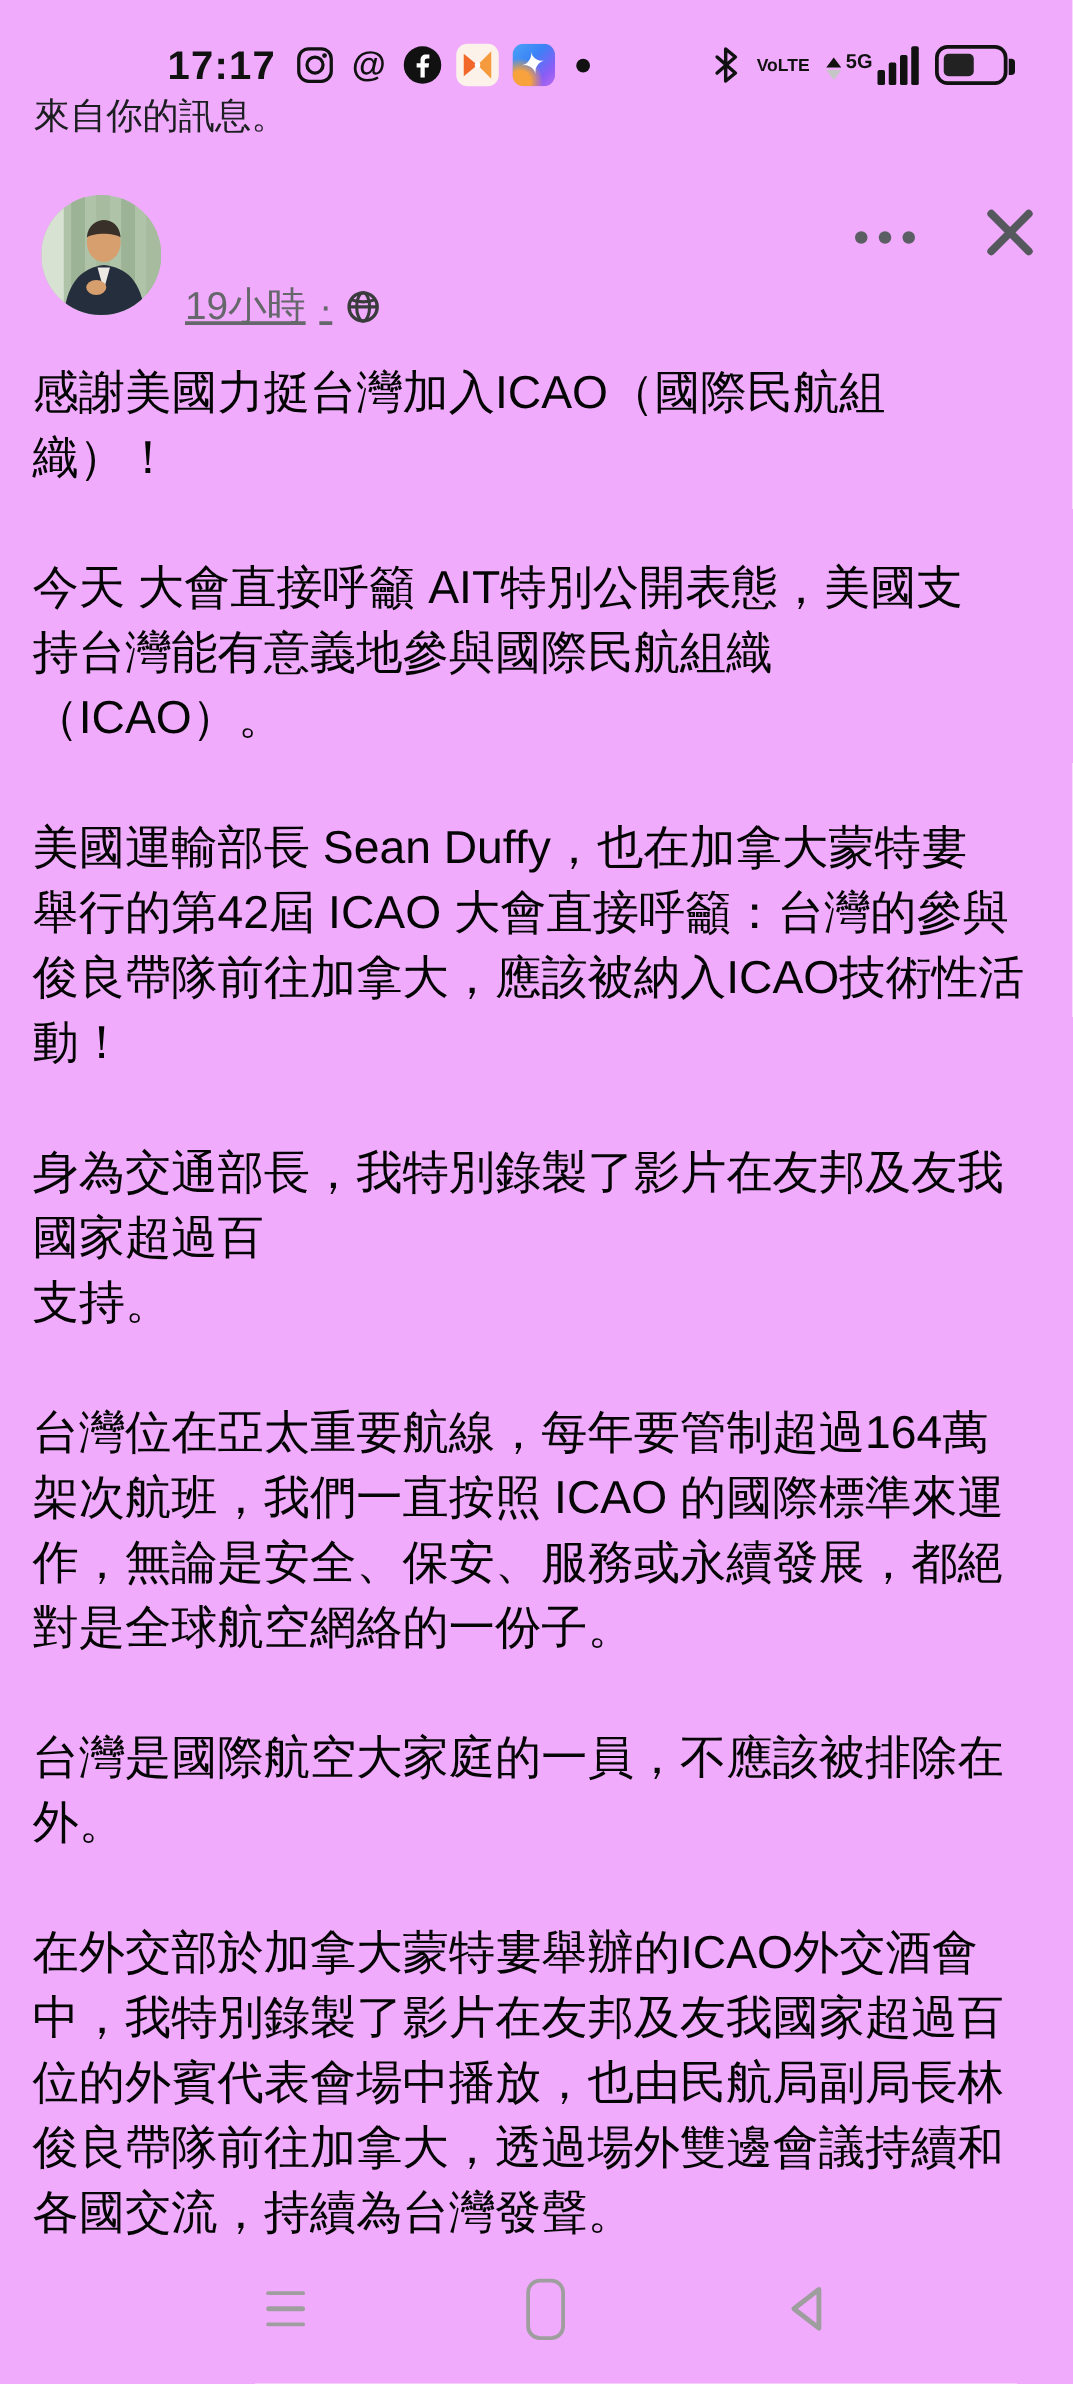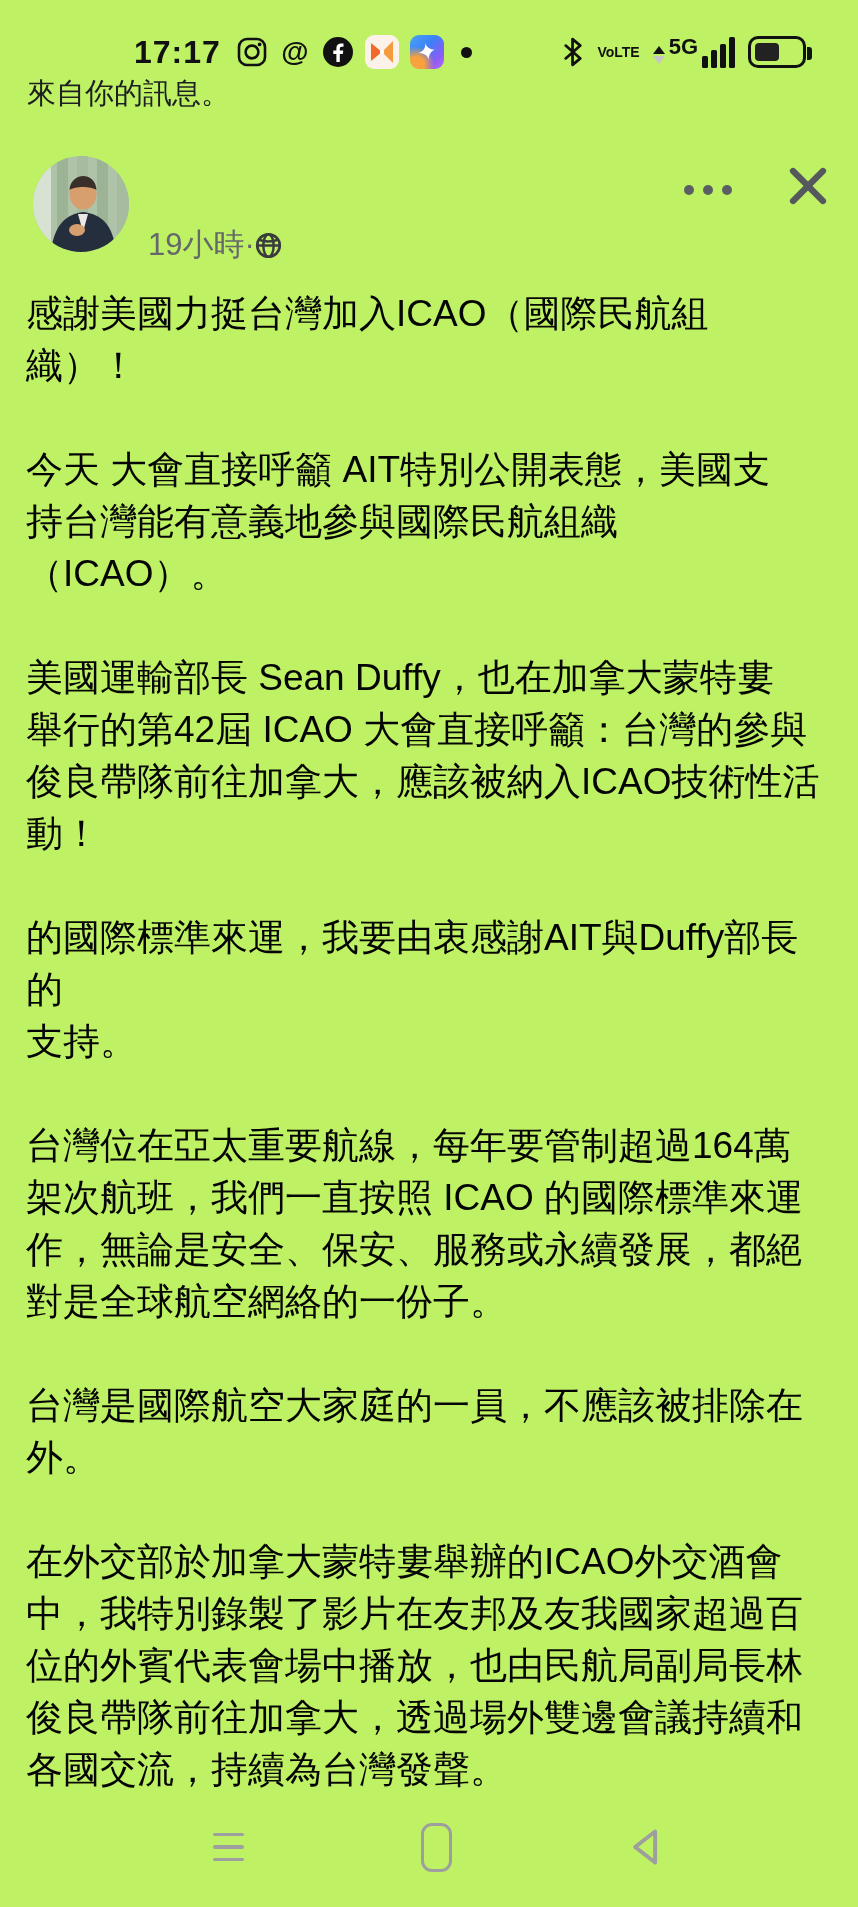--- a/index.html
+++ b/index.html
@@ -1,52 +1,52 @@
 <!DOCTYPE html>
 <html><head>
 <meta charset="utf-8">
 <style>
   html,body{margin:0;padding:0;background:#ffffff;}
   *{box-sizing:border-box;}
   .screen{
-    position:relative;width:858px;height:1907px;background:#bef264;overflow:hidden;
+    position:relative;width:858px;height:1907px;background:#f0abfc;overflow:hidden;
     font-family:"Liberation Sans",sans-serif;color:#050505;
   }
   
   .sb-left{position:absolute;left:134px;top:32px;height:40px;display:flex;align-items:center;gap:11px;}
   .sb-time{font-size:32px;font-weight:600;color:#111;letter-spacing:1px;margin-right:4px;}
   .sb-icon{display:flex;align-items:center;justify-content:center;}
   .tile{width:34px;height:34px;border-radius:9px;display:flex;align-items:center;justify-content:center;position:relative;overflow:hidden;}
   .tile.orange{background:#fdf2e9;}
   .tile.star{background:
       radial-gradient(circle at 18% 88%, #f7a23c 0 20%, rgba(247,162,60,0) 45%),
       linear-gradient(135deg,#4aa3f7 0%,#3b82f6 40%,#8b5cf6 75%,#b86bf0 100%);}
   .tile.star .glyph{color:#fff;font-size:24px;line-height:1;transform:rotate(-12deg);}
   .notif-dot{width:11px;height:11px;border-radius:50%;background:#111;margin-left:6px;}
   .sb-right{position:absolute;right:52px;top:30px;height:44px;display:flex;align-items:center;gap:13px;}
   .volte{display:flex;align-items:center;line-height:13px;font-weight:700;color:#111;}
   .volte span{font-size:14px;letter-spacing:0;}
   .net{display:flex;align-items:flex-end;gap:4px;}
   .net-arrows{display:flex;flex-direction:column;align-items:center;gap:2px;margin-bottom:4px;}
   .tri-up{width:0;height:0;border-left:6px solid transparent;border-right:6px solid transparent;border-bottom:8px solid #111;}
   .tri-dn{width:0;height:0;border-left:6px solid transparent;border-right:6px solid transparent;border-top:8px solid #c6c6c6;}
-  .net-g{font-size:22px;font-weight:700;color:#111;line-height:1;margin-bottom:10px;}
+  .net-g{font-size:16px;font-weight:700;color:#111;line-height:1;margin-bottom:10px;}
   .bars{display:flex;align-items:flex-end;gap:3px;}
   .bars i{display:block;width:6px;background:#111;border-radius:1.5px;}
   .battery{position:relative;width:58px;height:32px;border:3.5px solid #111;border-radius:10px;display:flex;align-items:center;padding:4px;}
   .battery .fill{width:55%;height:100%;background:#222;border-radius:4px;}
   .battery .nub{position:absolute;right:-9px;top:8px;width:5px;height:13px;background:#111;border-radius:0 3px 3px 0;}
   
   .clipped-msg{position:absolute;left:27px;top:74px;height:42px;overflow:hidden;}
   .clipped-msg .inner{font-size:29px;line-height:50px;color:#1c1e21;margin-top:-6px;}
   
   .avatar{position:absolute;left:33px;top:156px;width:96px;height:96px;border-radius:50%;overflow:hidden;cursor:pointer;}
   .author-row{position:absolute;left:148px;top:160px;display:flex;align-items:center;gap:10px;cursor:pointer;}
   .author-name{font-size:43px;font-weight:700;color:#050505;line-height:1.1;}
-  .meta-row{position:absolute;left:148px;top:224px;display:flex;align-items:center;gap:0;color:#65676B;font-size:31px;}
+  .meta-row{position:absolute;left:148px;top:224px;display:flex;align-items:center;gap:11px;color:#65676B;font-size:31px;text-decoration:underline;}
   .header-actions-dots{position:absolute;left:672px;top:168px;width:72px;height:44px;display:flex;align-items:center;justify-content:center;gap:9px;cursor:pointer;}
   .header-actions-dots i{width:10px;height:10px;border-radius:50%;background:#5b5f64;}
   .header-close{position:absolute;left:780px;top:158px;width:56px;height:56px;display:flex;align-items:center;justify-content:center;cursor:pointer;}
   
   .post-body{position:absolute;left:26px;top:288px;width:808px;}
   .para{font-size:37px;line-height:52px;color:#050505;white-space:pre-line;margin:0 0 52px 0;letter-spacing:0;}
   .para:last-child{margin-bottom:17px;}
   
   .nav{position:absolute;left:0;bottom:0;width:858px;height:120px;}
   .nav-btn{position:absolute;top:28px;width:64px;height:64px;display:flex;align-items:center;justify-content:center;cursor:pointer;}
@@ -183,21 +183,21 @@
   <div class="post-body">
     <div class="para">感謝美國力挺台灣加入ICAO（國際民航組
 織）！</div>
     <div class="para">今天 大會直接呼籲 AIT特別公開表態，美國支
 持台灣能有意義地參與國際民航組織
 （ICAO）。</div>
     <div class="para">美國運輸部長 Sean Duffy，也在加拿大蒙特婁
 舉行的第42屆 ICAO 大會直接呼籲：台灣的參與
 俊良帶隊前往加拿大，應該被納入ICAO技術性活
 動！</div>
-    <div class="para">的國際標準來運，我要由衷感謝AIT與Duffy部長的
+    <div class="para">身為交通部長，我特別錄製了影片在友邦及友我國家超過百
 支持。</div>
     <div class="para">台灣位在亞太重要航線，每年要管制超過164萬
 架次航班，我們一直按照 ICAO 的國際標準來運
 作，無論是安全、保安、服務或永續發展，都絕
 對是全球航空網絡的一份子。</div>
     <div class="para">台灣是國際航空大家庭的一員，不應該被排除在
 外。</div>
     <div class="para">在外交部於加拿大蒙特婁舉辦的ICAO外交酒會
 中，我特別錄製了影片在友邦及友我國家超過百
 位的外賓代表會場中播放，也由民航局副局長林

